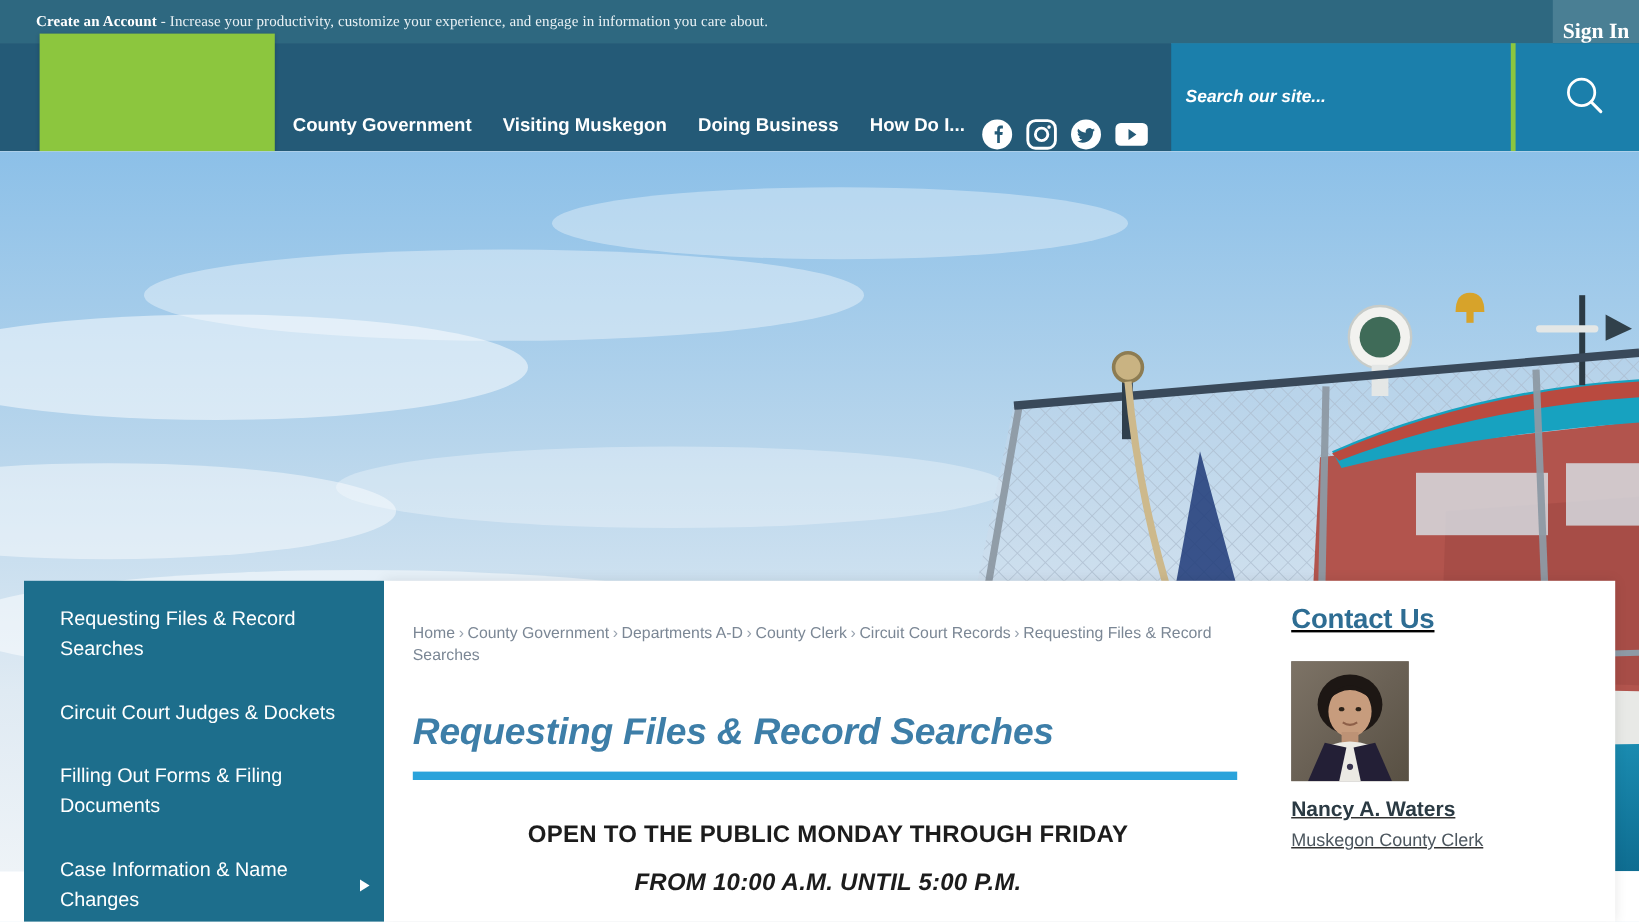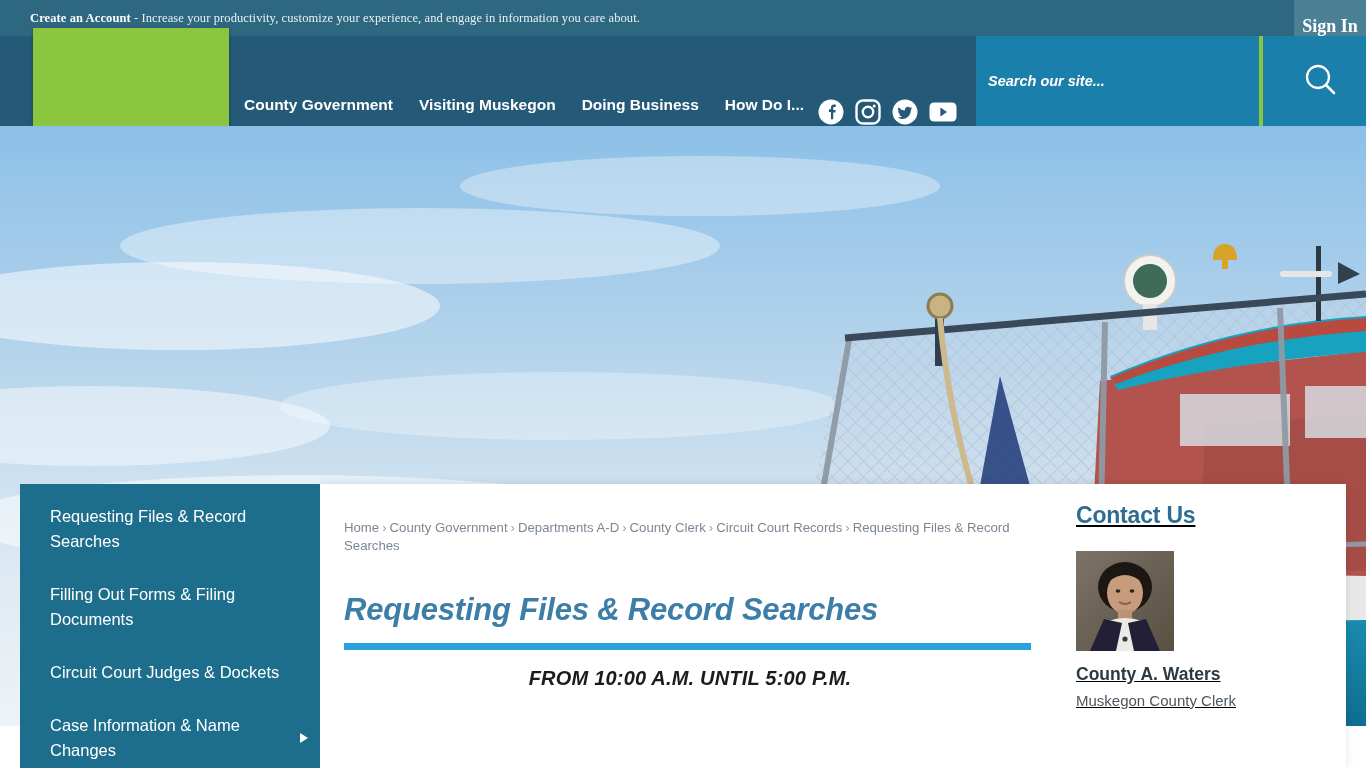--- a/index.html
+++ b/index.html
@@ -347,20 +347,21 @@
 <div class="content-card">
 
   <div class="main-col">
     <div class="breadcrumb">
       <span class="crumb">Home</span><span class="crumb-sep">›</span><span class="crumb">County Government</span><span class="crumb-sep">›</span><span class="crumb">Departments A-D</span><span class="crumb-sep">›</span><span class="crumb">County Clerk</span><span class="crumb-sep">›</span><span class="crumb">Circuit Court Records</span><span class="crumb-sep">›</span><span class="crumb-current">Requesting Files &amp; Record Searches</span>
     </div>
 
     <h1 class="page-title">Requesting Files &amp; Record Searches</h1>
     <div class="title-rule"></div>
 
+    <div class="body-line l1">OPEN TO THE PUBLIC MONDAY THROUGH FRIDAY</div>
     <div class="body-line l2">FROM 10:00 A.M. UNTIL 5:00 P.M.</div>
   </div>
 
   <div class="contact-col">
     <div class="contact-title">Contact Us</div>
     <div class="contact-photo">
       <svg width="98" height="100" viewBox="0 0 98 100">
         <defs>
           <linearGradient id="bgp" x1="0" y1="0" x2="1" y2="1">
             <stop offset="0%" stop-color="#7d7366"></stop>
@@ -381,32 +382,32 @@
 
         <rect x="42" y="59" width="14" height="10" fill="#bd9275"></rect>
 
         <path d="M32 70 q17 -6 34 0 l6 30 h-46 z" fill="#eceae4"></path>
 
         <path d="M28 68 L14 100 H40 L46 72 Z" fill="#231f36"></path>
         <path d="M70 68 L84 100 H58 L52 72 Z" fill="#231f36"></path>
         <circle cx="49" cy="88" r="2.6" fill="#3a3550"></circle>
       </svg>
     </div>
-    <div class="contact-name">County A. Waters</div>
+    <div class="contact-name">Nancy A. Waters</div>
     <div class="contact-role">Muskegon County Clerk</div>
   </div>
 </div>
 
 <div class="sidebar">
   <div class="side-item">
     <span>Requesting Files &amp; Record Searches</span>
   </div>
   <div class="side-item">
+    <span>Circuit Court Judges &amp; Dockets</span>
+  </div>
+  <div class="side-item">
     <span>Filling Out Forms &amp; Filing Documents</span>
-  </div>
-  <div class="side-item">
-    <span>Circuit Court Judges &amp; Dockets</span>
   </div>
   <div class="side-item">
     <span>Case Information &amp; Name Changes</span>
     <span class="side-arrow"></span>
   </div>
 </div>
 
 </body></html>

